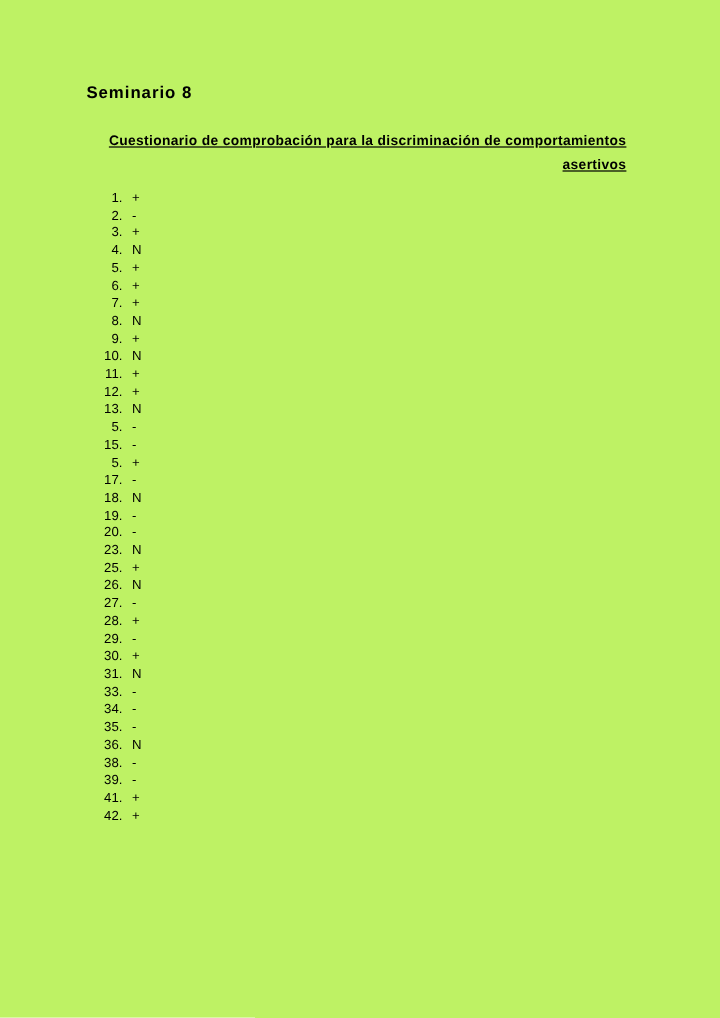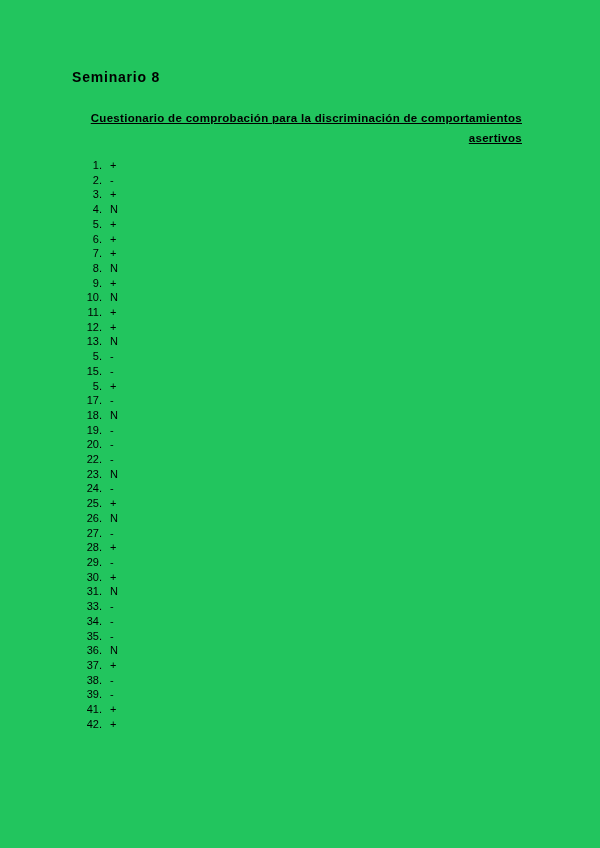--- a/index.html
+++ b/index.html
@@ -12,21 +12,21 @@
     height: 848px;
     font-family: "Liberation Sans", sans-serif;
     color: #000000;
     overflow: hidden;
   }
   .page {
     box-sizing: border-box;
     width: 600px;
     height: 848px;
     padding: 68px 60px 0 72px;
-    background: #22c55e;
+    background: #bef264;
   }
   .doc-title {
     margin: 0;
     font-size: 14px;
     font-weight: bold;
     letter-spacing: 0.8px;
     line-height: 18px;
     color: #000000;
   }
   .section-heading {
@@ -162,34 +162,26 @@
         <span class="num">19.</span>
         <span class="val">-</span>
       </div>
 
       <div class="row">
         <span class="num">20.</span>
         <span class="val">-</span>
       </div>
 
 
-      <div class="row">
-        <span class="num">22.</span>
-        <span class="val">-</span>
-      </div>
 
       <div class="row">
         <span class="num">23.</span>
         <span class="val">N</span>
       </div>
 
-      <div class="row">
-        <span class="num">24.</span>
-        <span class="val">-</span>
-      </div>
 
       <div class="row">
         <span class="num">25.</span>
         <span class="val">+</span>
       </div>
 
       <div class="row">
         <span class="num">26.</span>
         <span class="val">N</span>
       </div>
@@ -233,24 +225,20 @@
       <div class="row">
         <span class="num">35.</span>
         <span class="val">-</span>
       </div>
 
       <div class="row">
         <span class="num">36.</span>
         <span class="val">N</span>
       </div>
 
-      <div class="row">
-        <span class="num">37.</span>
-        <span class="val">+</span>
-      </div>
 
       <div class="row">
         <span class="num">38.</span>
         <span class="val">-</span>
       </div>
 
       <div class="row">
         <span class="num">39.</span>
         <span class="val">-</span>
       </div>

